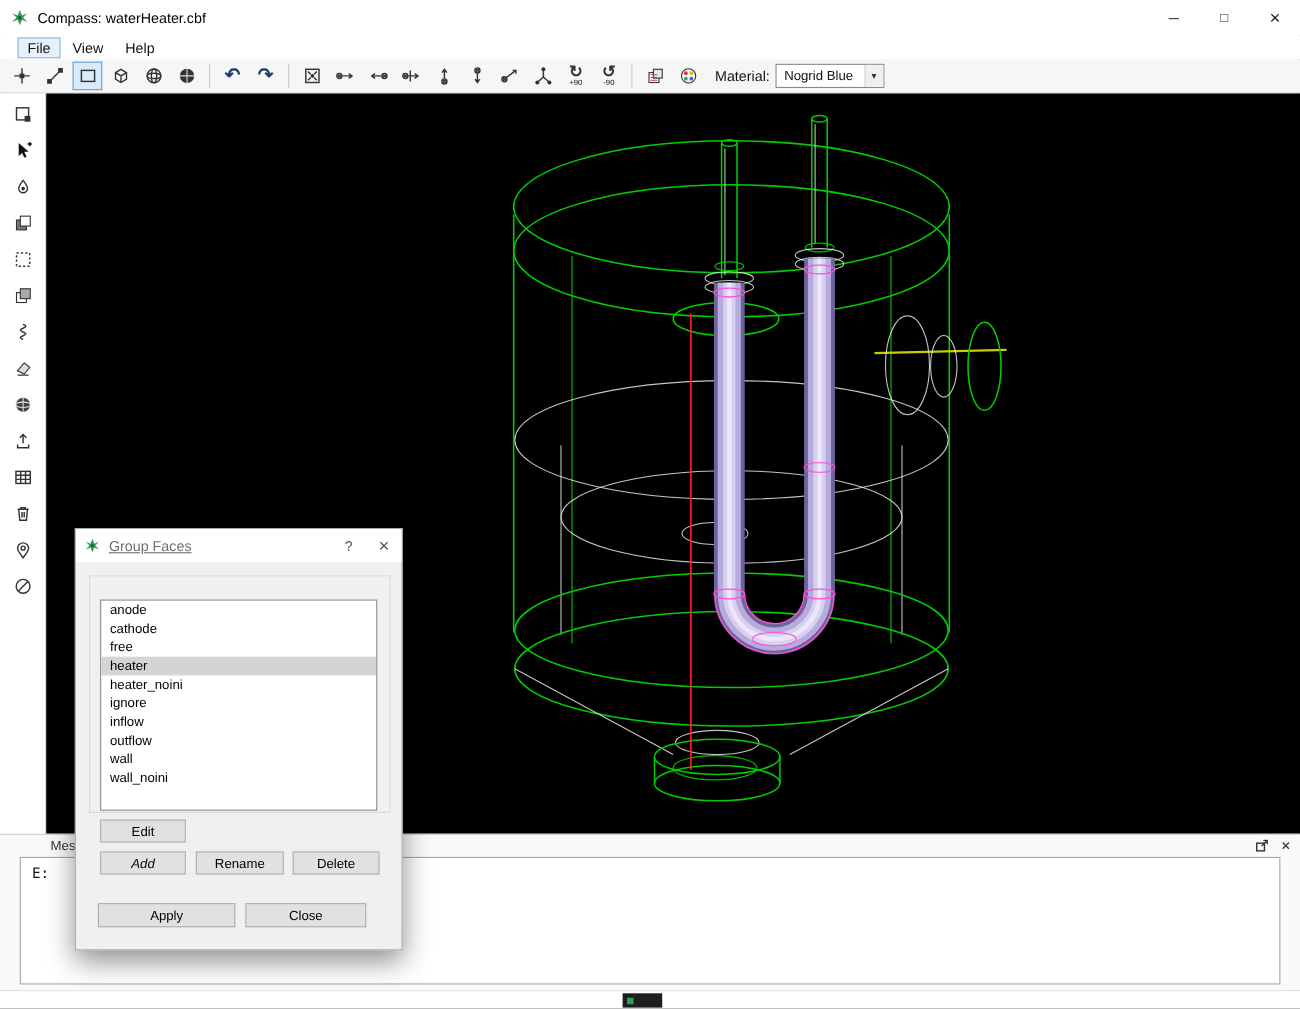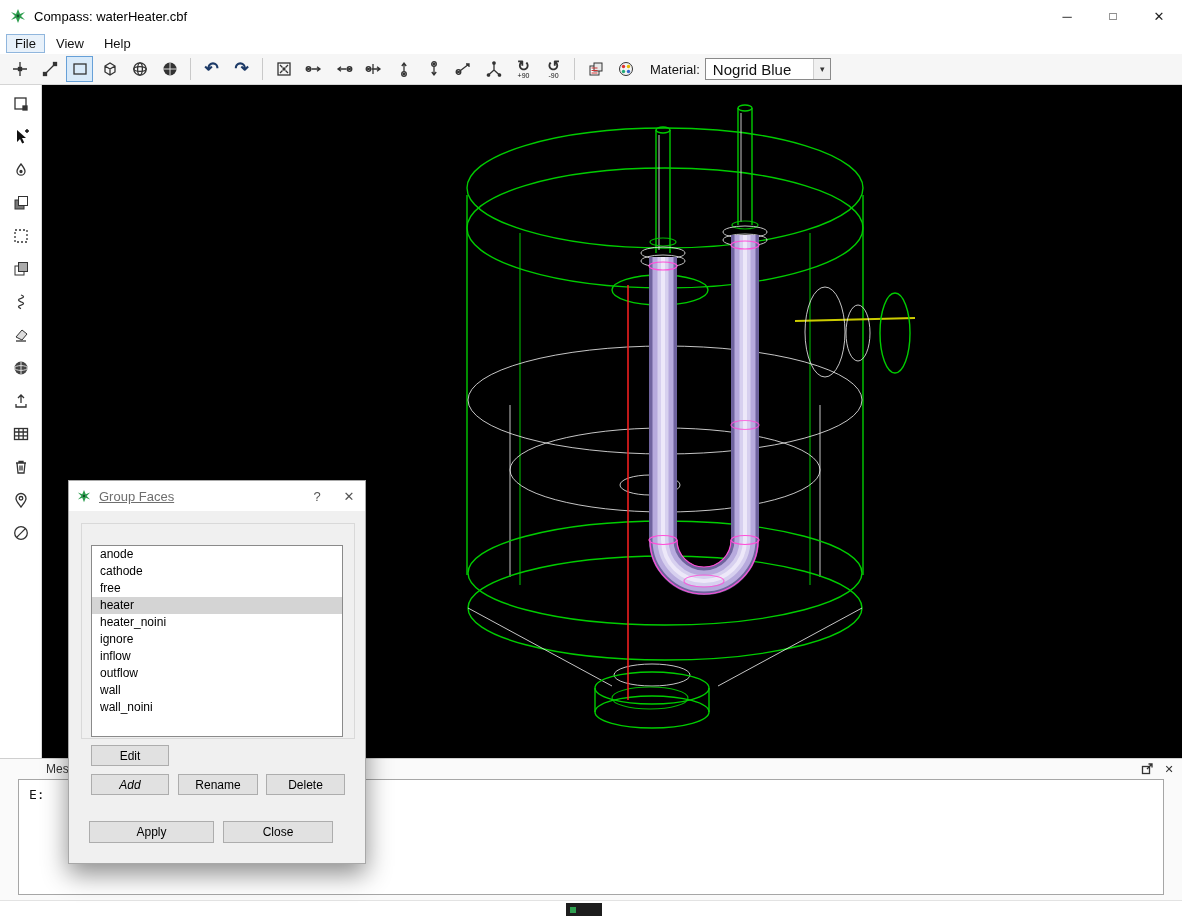--- a/index.html
+++ b/index.html
@@ -10,35 +10,35 @@
     overflow:hidden; box-shadow:inset 0 0 0 1px #7a7a7a;
   }
   
   .titlebar { position:absolute; left:0; top:0; width:100%; height:32px; background:#fff; display:flex; align-items:center; }
   .titlebar .logo { margin-left:10px; width:16px; height:16px; }
   .titlebar .title { margin-left:8px; font-size:13px; color:#000; }
   .titlebar .spacer { flex:1; }
   .win-btn { width:46px; height:32px; display:flex; align-items:center; justify-content:center; font-size:13px; color:#222; }
   .win-btn.max { font-size:12px; }
   
-  .menubar { position:absolute; left:0; top:32px; width:100%; height:22px; background:#fff; display:flex; align-items:center; padding-left:6px; }
+  .menubar { position:absolute; left:0; top:32px; width:100%; height:22px; background:#fff; display:flex; align-items:center; padding-left:16px; }
   .menu-item { padding:2px 9px; margin-right:2px; font-size:13px; }
   .menu-item.focused { border:1px solid #90b6dd; background:#e8f1fa; padding:1px 8px; }
   
   .toolbar { position:absolute; left:0; top:54px; width:100%; height:31px; background:#f6f6f6; border-bottom:1px solid #d5d5d5; display:flex; align-items:center; padding-left:6px; gap:3px; }
   .tbtn { width:27px; height:26px; display:flex; flex-direction:column; align-items:center; justify-content:center; border:1px solid transparent; color:#333; }
   .tbtn.selected { border:1px solid #66a0d8; background:#d9eaf9; }
   .tbtn .glyph { font-size:17px; line-height:16px; font-weight:bold; color:#1c3a67; }
   .tbtn .rot { font-size:15px; line-height:12px; color:#333; font-weight:bold; }
   .tbtn .rot-label { font-size:7px; line-height:7px; color:#111; }
   .tsep { width:1px; height:22px; background:#c9c9c9; margin:0 4px; }
   .material-wrap { display:flex; align-items:center; margin-left:8px; gap:5px; }
   .material-label { font-size:13px; color:#111; }
   .select { display:flex; align-items:center; border:1px solid #8a8a8a; background:#fff; height:22px; padding-left:7px; min-width:92px; }
-  .select .val { font-size:15px; flex:1; padding-right:22px; }
+  .select .val { font-size:12px; flex:1; padding-right:10px; }
   .select .arrow { width:17px; height:100%; display:flex; align-items:center; justify-content:center; font-size:9px; color:#333; border-left:1px solid #d0d0d0; background:#f0f0f0; }
   
   .sidebar { position:absolute; left:0; top:85px; width:42px; height:673px; background:#fff; border-right:1px solid #d9d9d9; display:flex; flex-direction:column; align-items:center; padding-top:6px; }
   .side-btn { width:28px; height:26px; margin-bottom:7px; display:flex; align-items:center; justify-content:center; }
   
   .viewport { position:absolute; left:42px; top:85px; width:1140px; height:673px; background:#000; overflow:hidden; }
   .g  { stroke:#00cc00; fill:none; stroke-width:1.4; }
   .g2 { stroke:#00cc00; fill:none; stroke-width:1.1; opacity:.9; }
   .w  { stroke:#e8e8e8; fill:none; stroke-width:1; opacity:.85; }
   .m  { stroke:#ff4fd8; fill:none; stroke-width:1.2; }

